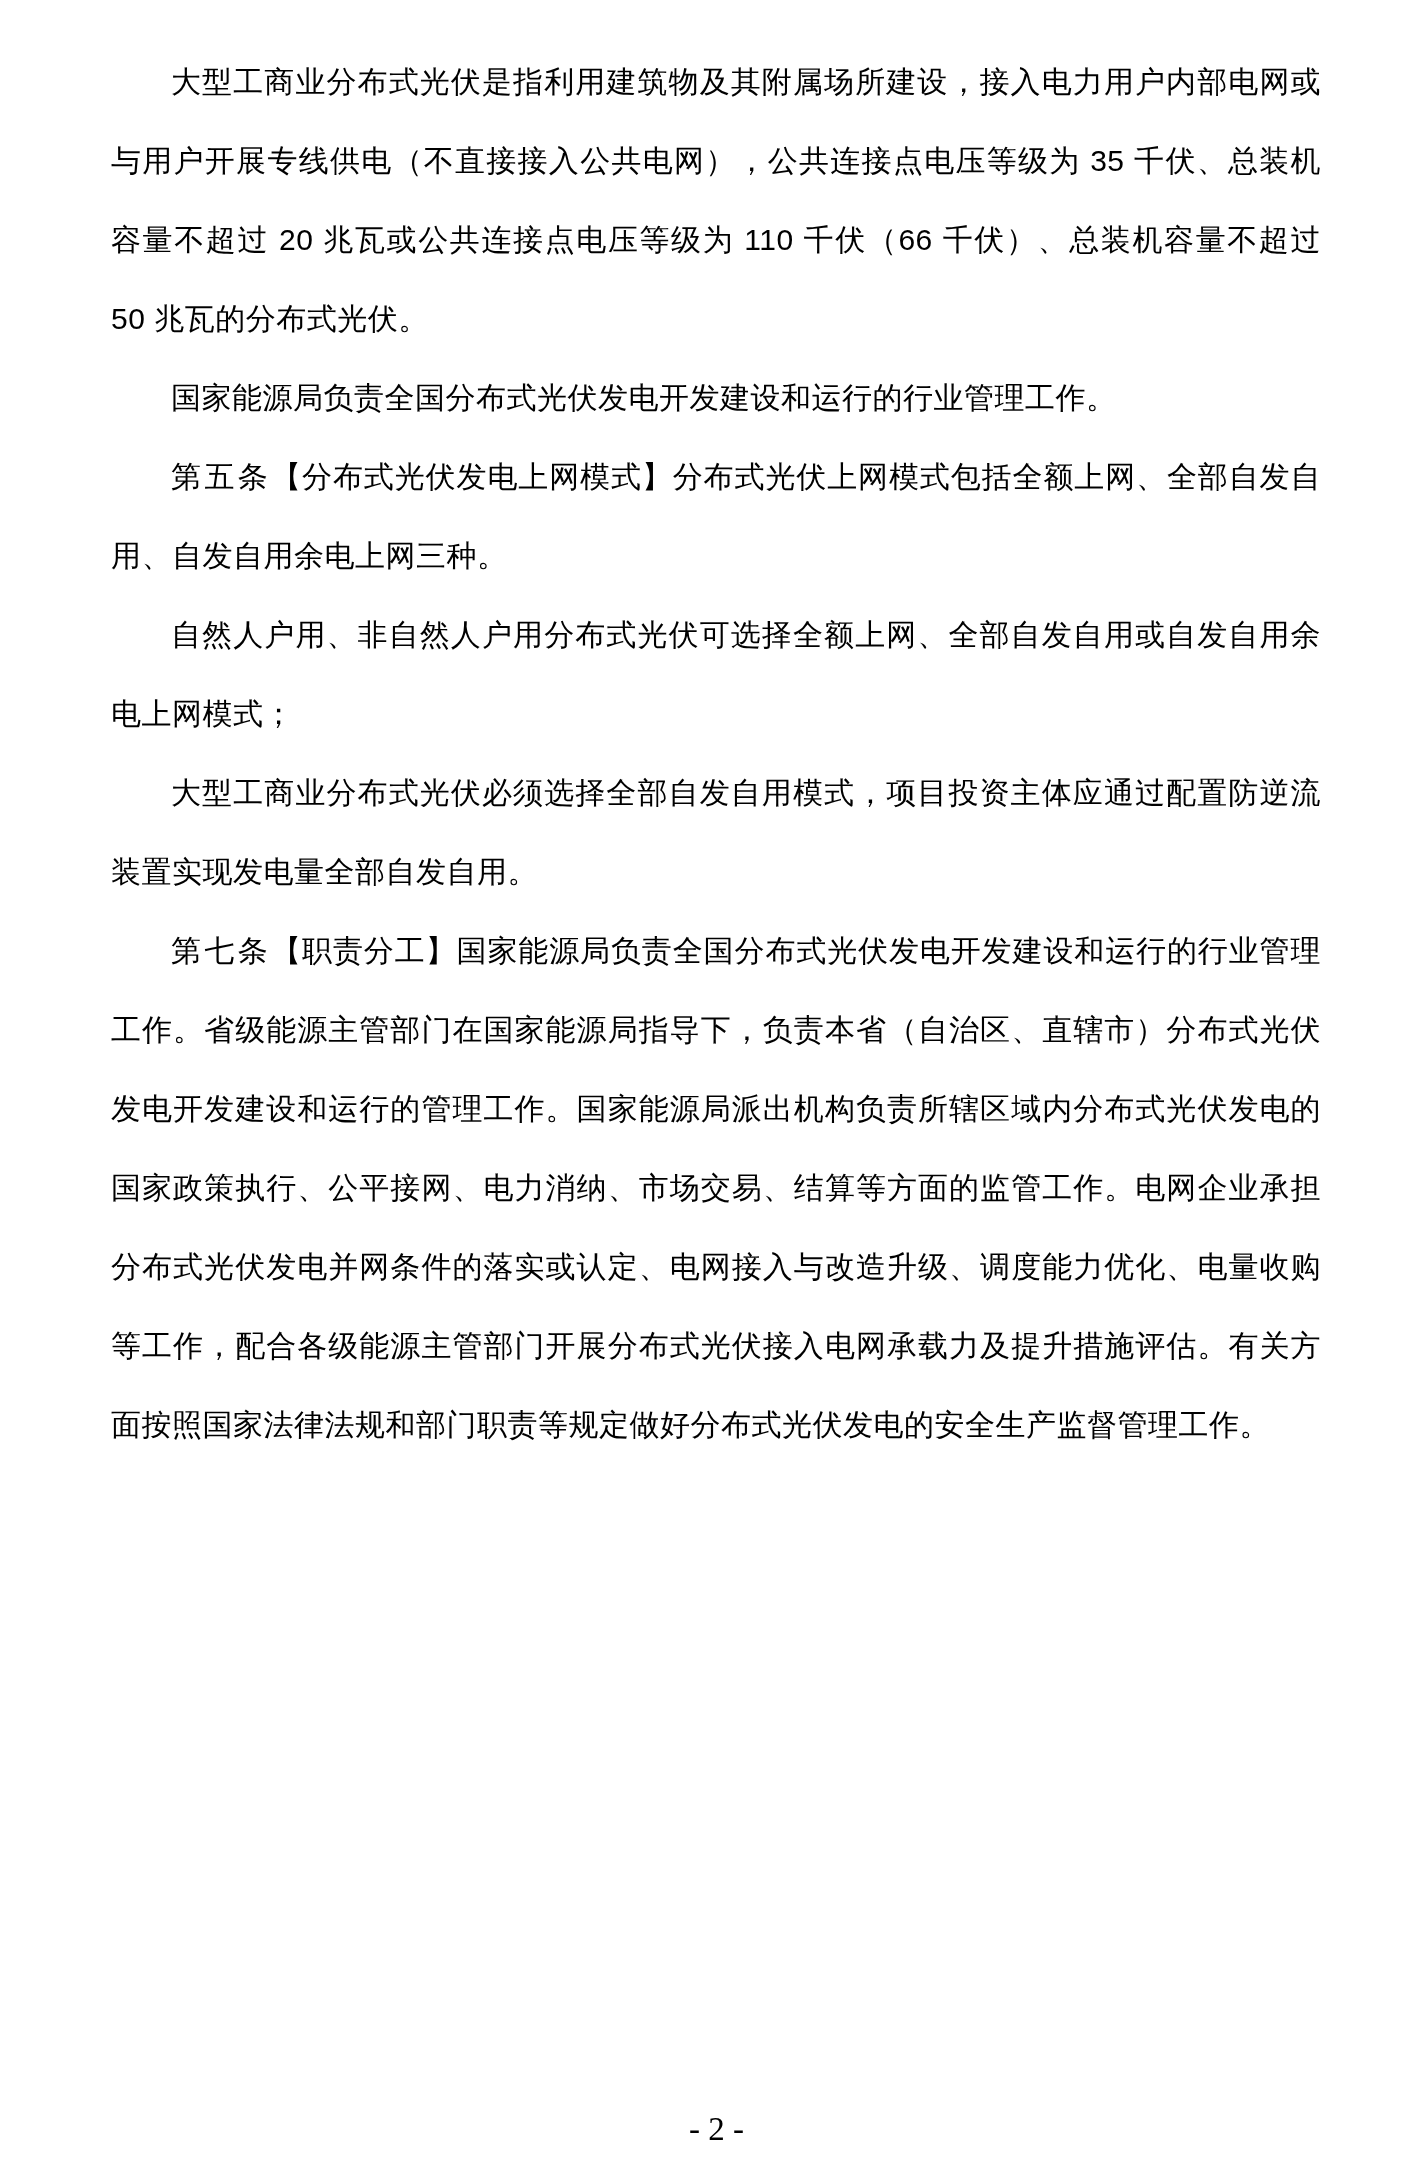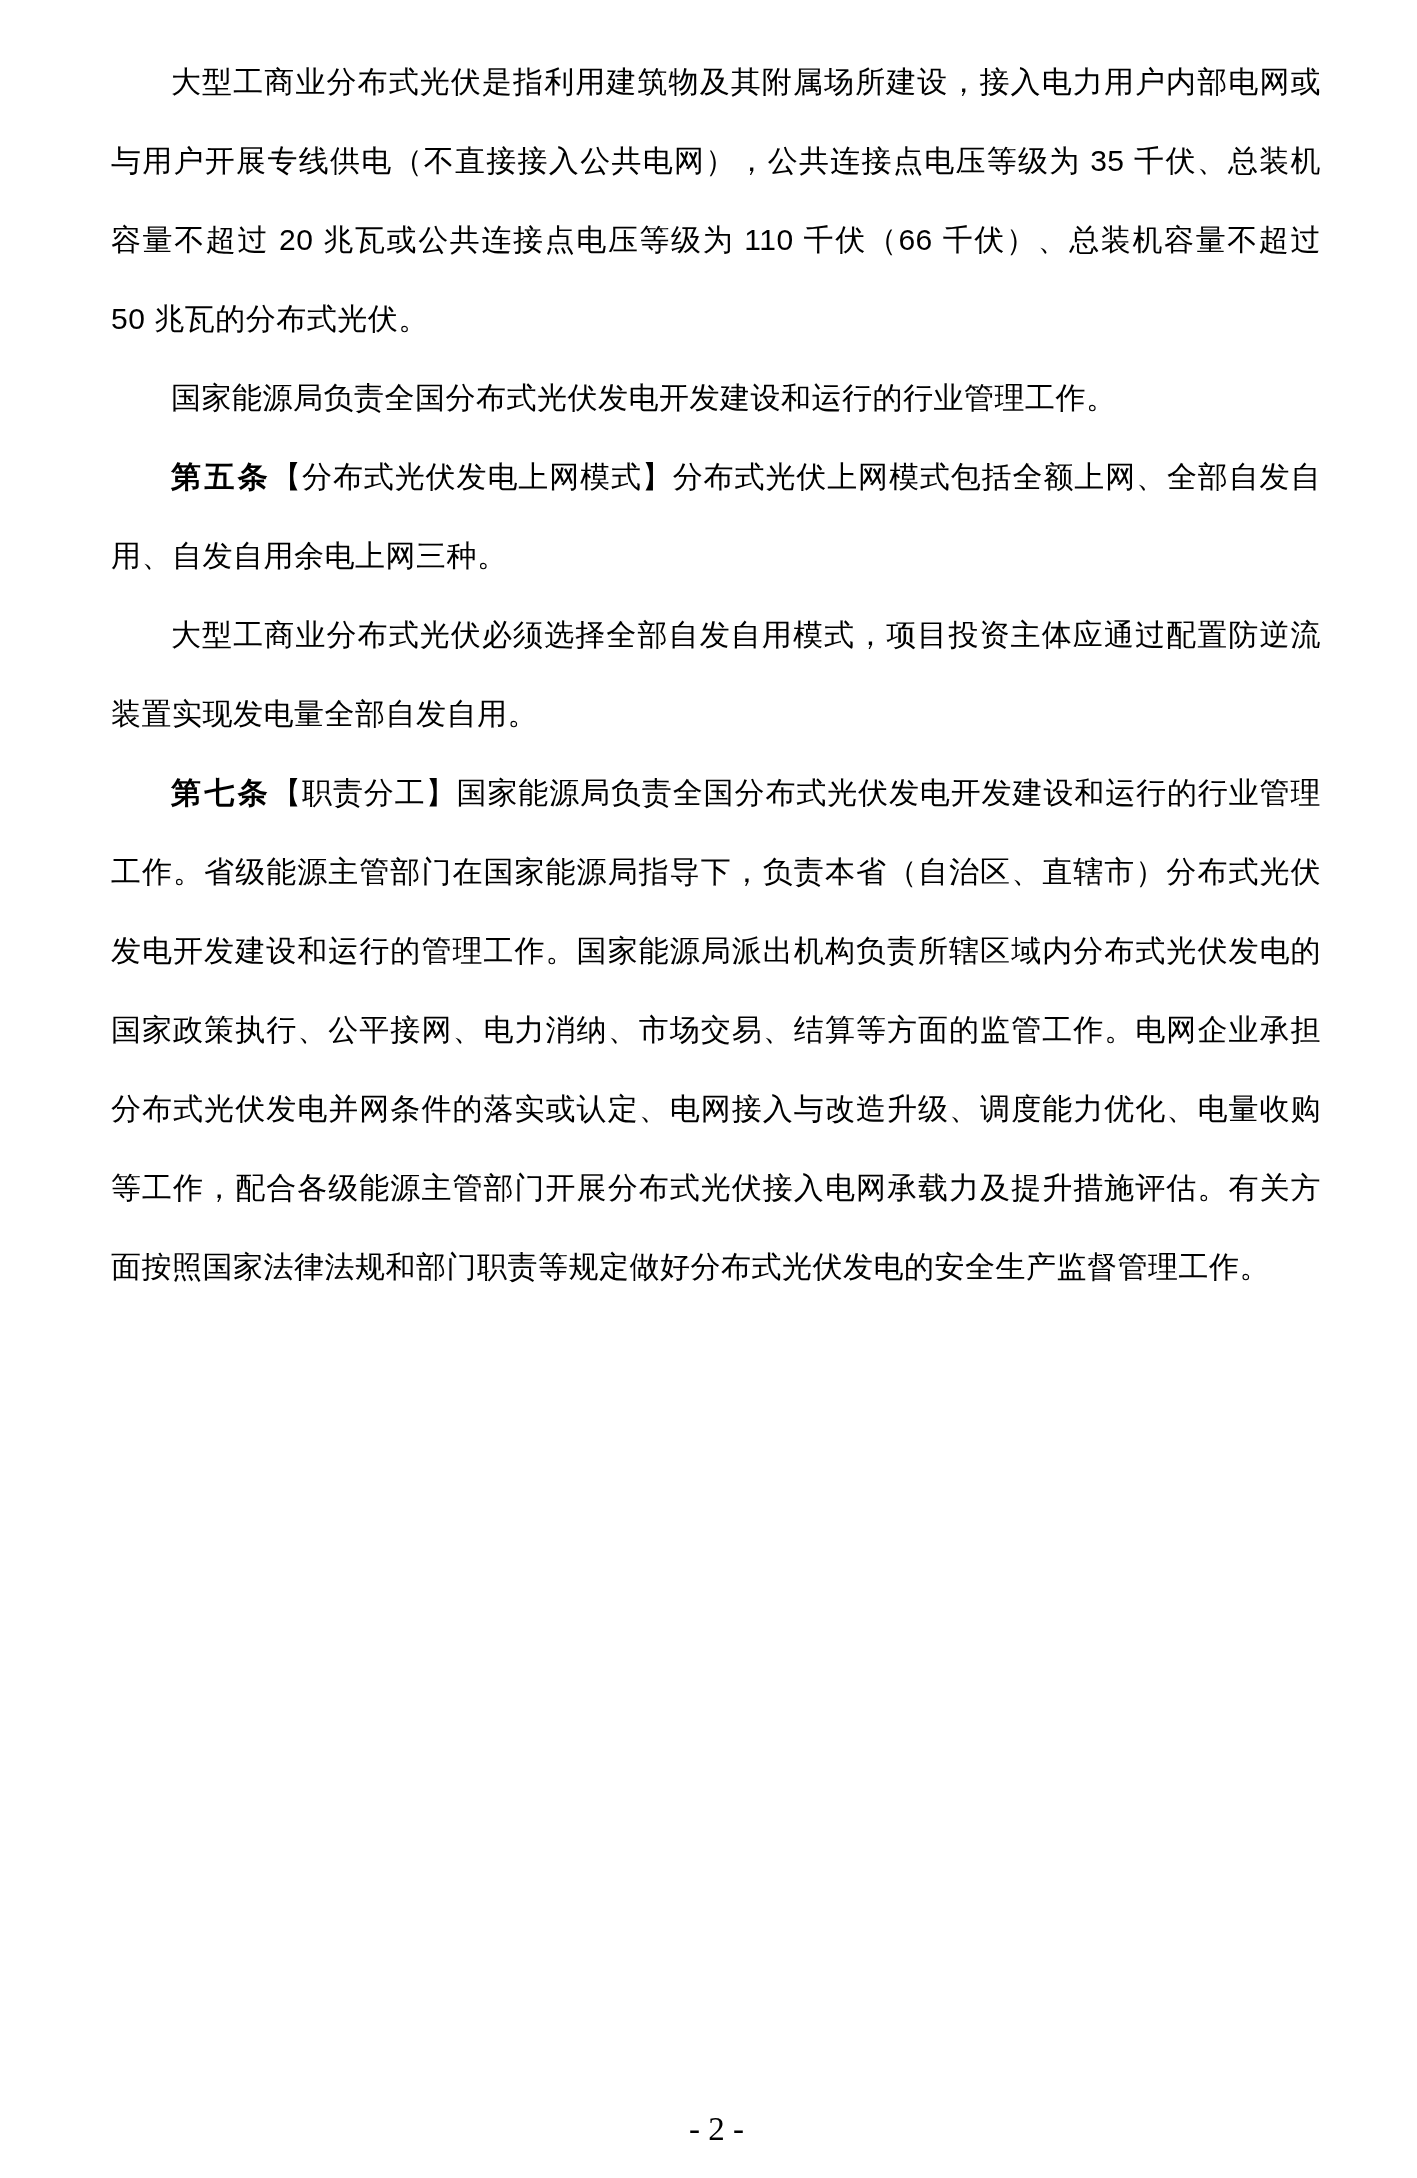--- a/index.html
+++ b/index.html
@@ -24,21 +24,21 @@
     line-height: 79px;
     text-align: justify;
     letter-spacing: 0.5px;
   }
   .doc-body p {
     margin: 0;
     padding: 0;
     text-indent: 2em;
   }
   .article-lead {
-    font-weight: bold;
+    font-weight: normal;
     letter-spacing: 3px;
   }
   .footer {
     position: absolute;
     left: 0;
     right: 0;
     bottom: 30px;
     text-align: center;
     font-family: "Liberation Serif", "DejaVu Serif", serif;
     font-size: 33px;
@@ -52,20 +52,21 @@
 
   <div class="doc-body">
 
     <p><b class="article-lead"></b><span>大型工商业分布式光伏是指利用建筑物及其附属场所建设，接入电力用户内部电网或与用户开展专线供电（不直接接入公共电网），公共连接点电压等级为 35 千伏、总装机容量不超过 20 兆瓦或公共连接点电压等级为 110 千伏（66 千伏）、总装机容量不超过 50 兆瓦的分布式光伏。</span></p>
 
     <p><b class="article-lead"></b><span>国家能源局负责全国分布式光伏发电开发建设和运行的行业管理工作。</span></p>
 
     <p><b class="article-lead">第五条</b><span>【分布式光伏发电上网模式】分布式光伏上网模式包括全额上网、全部自发自用、自发自用余电上网三种。</span></p>
 
 
+    <p><b class="article-lead"></b><span>自然人户用、非自然人户用分布式光伏可选择全额上网、全部自发自用或自发自用余电上网模式；</span></p>
 
 
     <p><b class="article-lead"></b><span>大型工商业分布式光伏必须选择全部自发自用模式，项目投资主体应通过配置防逆流装置实现发电量全部自发自用。</span></p>
 
 
     <p><b class="article-lead">第七条</b><span>【职责分工】国家能源局负责全国分布式光伏发电开发建设和运行的行业管理工作。省级能源主管部门在国家能源局指导下，负责本省（自治区、直辖市）分布式光伏发电开发建设和运行的管理工作。国家能源局派出机构负责所辖区域内分布式光伏发电的国家政策执行、公平接网、电力消纳、市场交易、结算等方面的监管工作。电网企业承担分布式光伏发电并网条件的落实或认定、电网接入与改造升级、调度能力优化、电量收购等工作，配合各级能源主管部门开展分布式光伏接入电网承载力及提升措施评估。有关方面按照国家法律法规和部门职责等规定做好分布式光伏发电的安全生产监督管理工作。</span></p>
 
   </div>
 
   <div class="footer">- 2 -</div>

